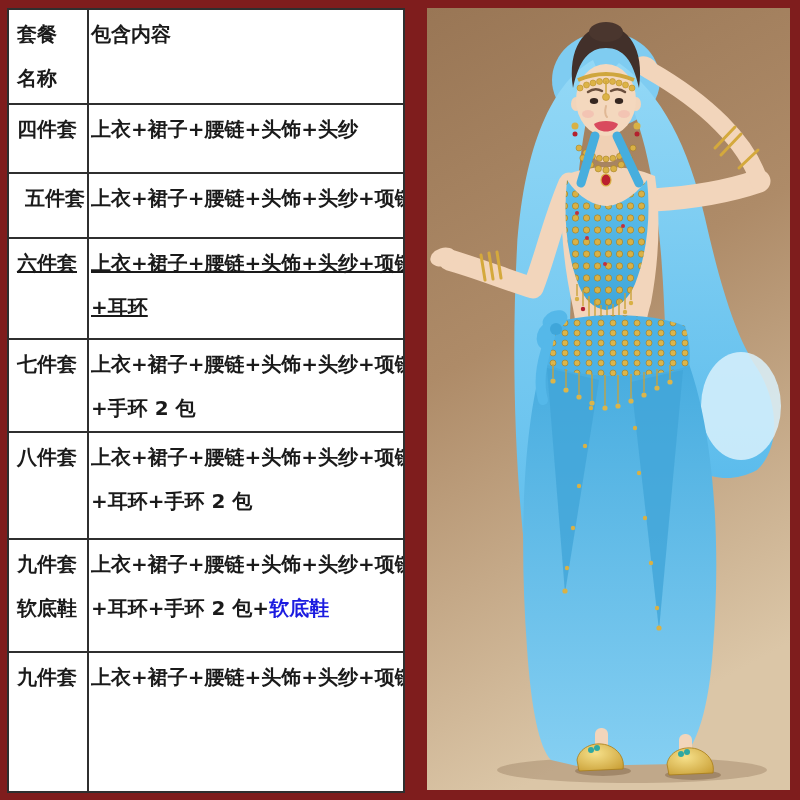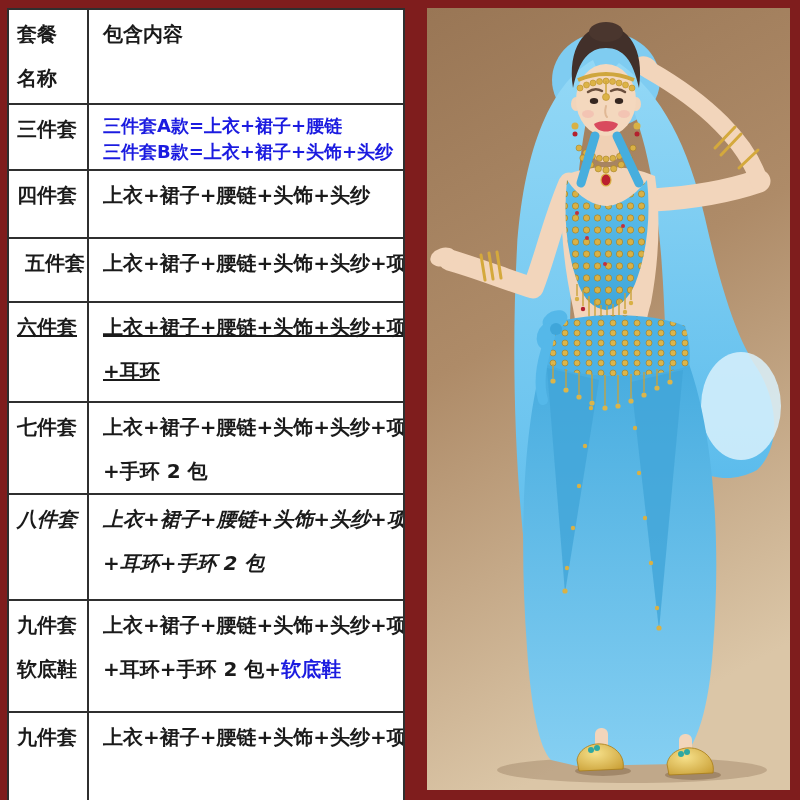--- a/index.html
+++ b/index.html
@@ -15,33 +15,33 @@
     border-collapse:collapse;table-layout:fixed;background:#ffffff;
   }
   table.pkg td{
     border:2px solid #2f2f2f;vertical-align:top;overflow:hidden;
     font-weight:bold;font-size:20px;line-height:28px;color:#1a1a1a;
   }
   col.c1{width:80px;}
   col.c2{width:316px;}
   td.cell-label{padding:10px 2px 0 8px;color:#1b1be0;}
   td.cell-label.header{color:#1a1a1a;}
-  td.cell-content{padding:10px 2px 0 14px;}
+  td.cell-content{padding:10px 2px 0 2px;}
   td.cell-content div{white-space:nowrap;}
   .gap{margin-top:16px;}
   .blue{color:#1b1be0;}
   .black{color:#1a1a1a;}
   tr.h0 td{height:83px;}
   tr.h1 td{height:52px;}
   tr.h2 td{height:54px;}
   tr.h3 td{height:56px;border-radius:9px;}
   tr.h4 td{height:52px;text-align:right;}
   tr.h5 td{height:88px;text-decoration:underline;}
   tr.h6 td{height:80px;}
-  tr.h7 td{height:94px;font-style:italic;}
+  tr.h7 td{height:94px;}
   tr.h8 td{height:100px;}
   tr.h9 td{height:126px;}
   tr.h2 td.cell-content{font-size:18px;line-height:26px;padding-top:8px;}
 
   
   .photo{position:absolute;left:427px;top:8px;width:363px;height:782px;overflow:hidden;}
   .photo svg{display:block;}
 </style>
 </head>
 <body>
@@ -58,29 +58,20 @@
         <td class="cell-label header">
           <div>套餐</div>
           <div class="gap">名称</div>
         </td>
         <td class="cell-content header">
           <div>包含内容</div>
         </td>
       </tr>
     </thead>
     <tbody>
-        <tr class="h2">
-          <td class="cell-label">
-            <div>三件套</div>
-          </td>
-          <td class="cell-content">
-            <div><span class="blue">三件套A款=上衣+裙子+腰链</span></div>
-            <div><span class="blue">三件套B款=上衣+裙子+头饰+头纱</span></div>
-          </td>
-        </tr>
         <tr class="h3">
           <td class="cell-label">
             <div>四件套</div>
           </td>
           <td class="cell-content">
             <div><span class="black">上衣+裙子+腰链+头饰+头纱</span></div>
           </td>
         </tr>
         <tr class="h4">
           <td class="cell-label">

